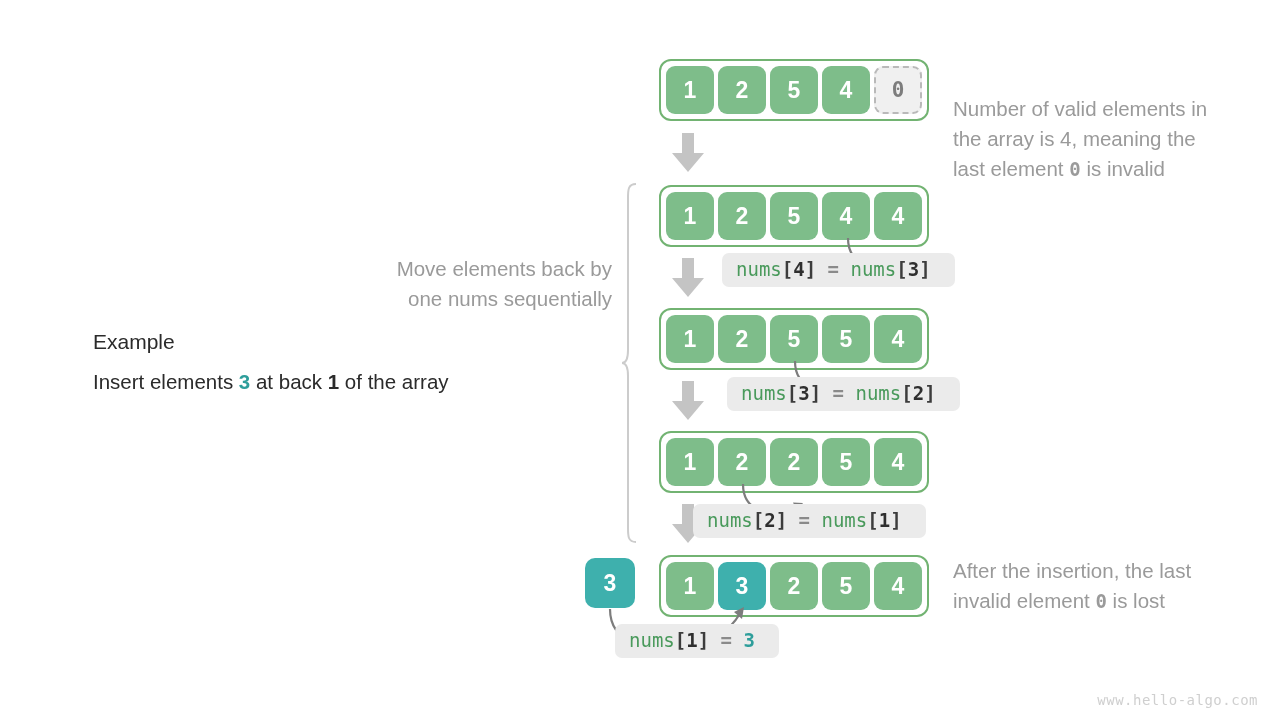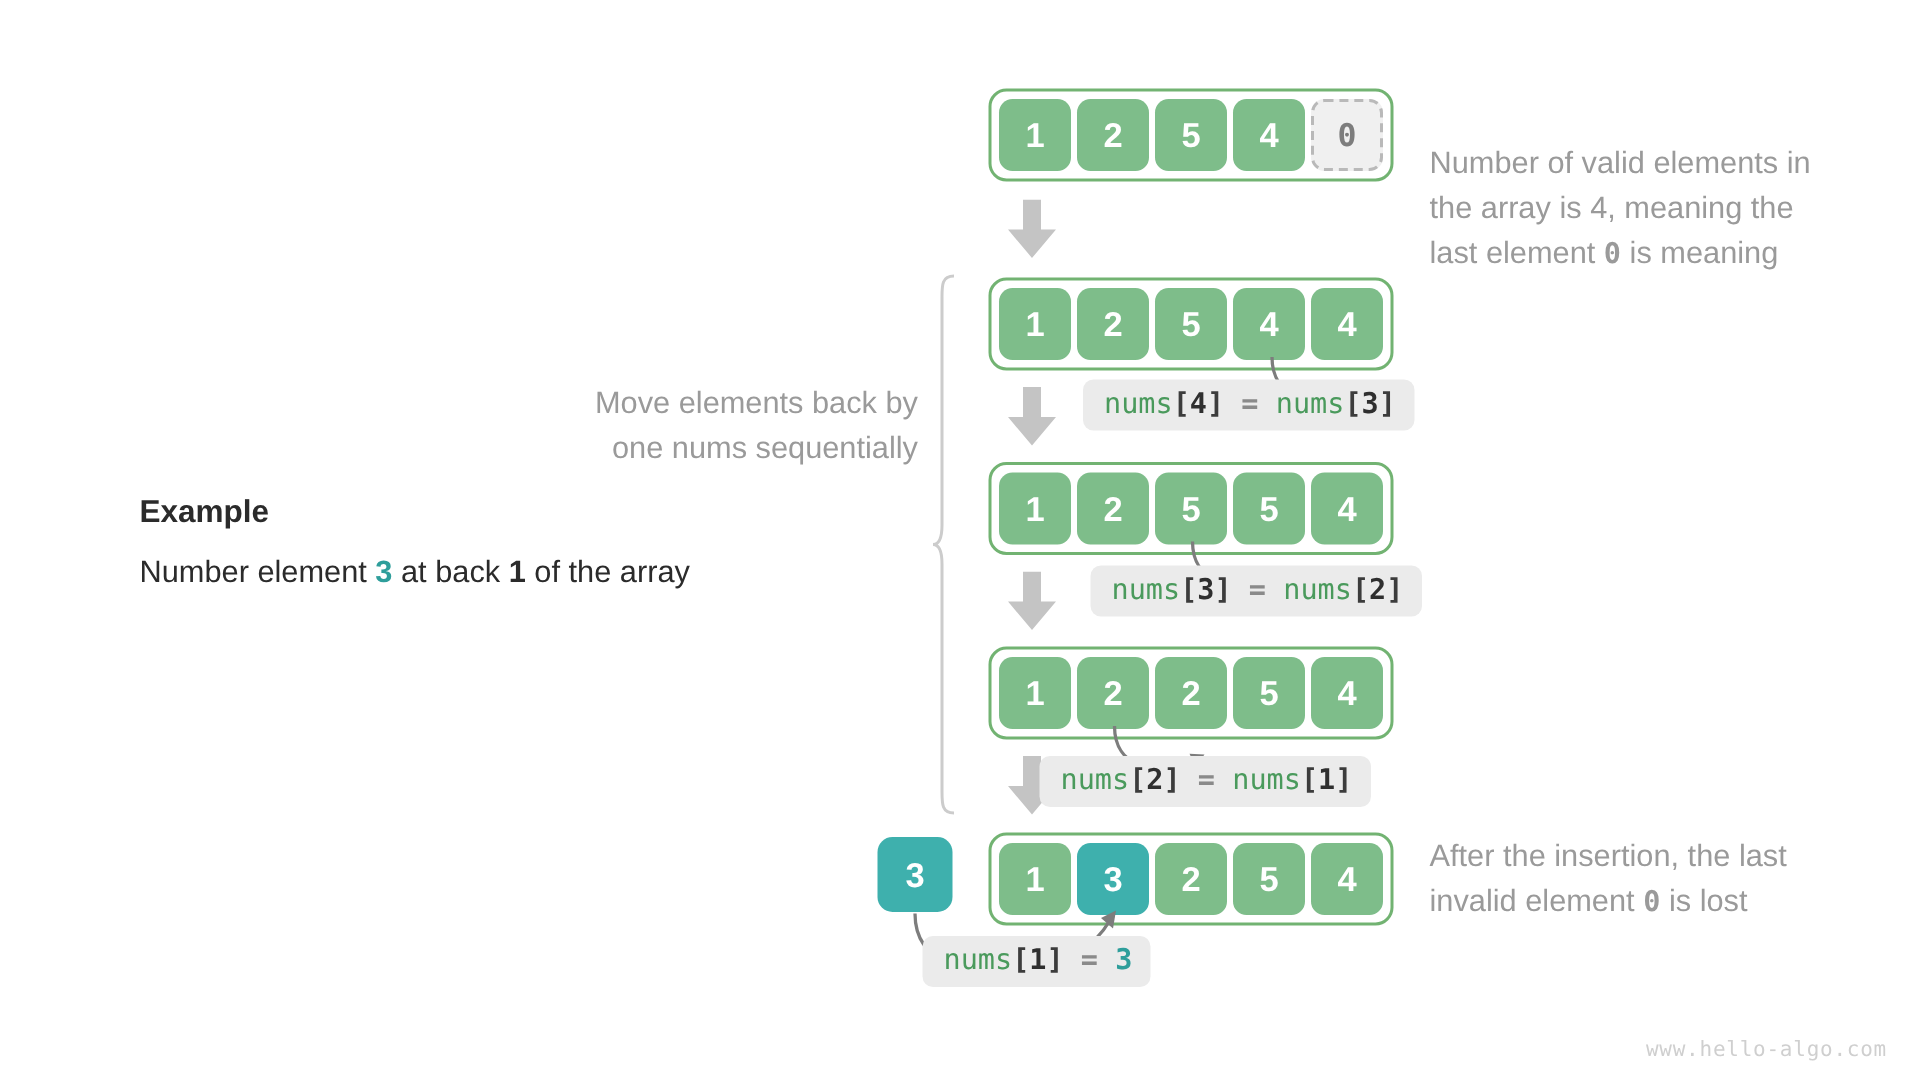--- a/index.html
+++ b/index.html
@@ -76,21 +76,21 @@
   .curve {
     position: absolute;
     pointer-events: none;
   }
 
   
   .code-pill {
     position: absolute;
     background: #ebebeb;
     border-radius: 7px;
-    padding: 7px 12px 8px 14px;
+    padding: 7px 24px 8px 14px;
     font-family: "DejaVu Sans Mono", monospace;
     font-size: 19px;
     letter-spacing: 0px;
     white-space: nowrap;
     line-height: 1;
   }
   .code-pill .ident { color: #4a9a5c; }
   .code-pill .punct { color: #3c3c3c; font-weight: 700; }
   .code-pill .num   { color: #2f2f2f; font-weight: 700; }
   .code-pill .op    { color: #8a8a8a; font-weight: 700; }
@@ -108,21 +108,21 @@
     font-family: "DejaVu Sans Mono", monospace;
     font-weight: 700;
     font-size: 19px;
   }
 
   
   .example-title {
     position: absolute;
     color: #2b2b2b;
     font-size: 21px;
-    font-weight: 700;
+    font-weight: 400;
   }
   .example-sub {
     position: absolute;
     color: #2b2b2b;
     font-size: 20.5px;
     white-space: nowrap;
   }
   .example-sub .teal { color: #2e9e9b; font-weight: 700; }
   .example-sub .bold { font-weight: 700; }
 
@@ -139,23 +139,23 @@
     font-size: 14px;
     letter-spacing: 0.5px;
   }
 </style>
 </head>
 <body>
 
 <div class="stage">
 
   <div class="example-title" style="left:93px; top:330px;">Example</div>
-  <div class="example-sub" style="left:93px; top:370px;"><span>Number element </span><span class="teal">3</span><span> at back </span><span class="bold">1</span><span> of the array</span></div>
-
-  <div class="note" style="left:953px; top:48px; width:310px;margin-top:46px;"><span>Number of valid elements in</span><br><span>the array is 4, meaning the</span><br><span>last element </span><span class="mono0">0</span><span> is meaning</span></div>
+  <div class="example-sub" style="left:93px; top:370px;"><span>Insert elements </span><span class="teal">3</span><span> at back </span><span class="bold">1</span><span> of the array</span></div>
+
+  <div class="note" style="left:953px; top:48px; width:310px;margin-top:46px;"><span>Number of valid elements in</span><br><span>the array is 4, meaning the</span><br><span>last element </span><span class="mono0">0</span><span> is invalid</span></div>
 
   <div class="note" style="left:352px; top:254px; width:260px; text-align:right;"><span>Move elements back by</span><br><span>one nums sequentially</span></div>
 
   <div class="note" style="left:953px; top:556px; width:310px;"><span>After the insertion, the last</span><br><span>invalid element </span><span class="mono0">0</span><span> is lost</span></div>
 
   <svg class="brace" style="left:620px; top:182px;" width="22" height="362" viewBox="0 0 22 362">
     <path d="M16 2 C 8 2, 8 8, 8 16 L 8 168 C 8 176, 6 181, 2 181 C 6 181, 8 186, 8 194 L 8 346 C 8 354, 8 360, 16 360" fill="none" stroke="#cccccc" stroke-width="2"></path>
   </svg>
 
   <div class="array-row" style="left:659px; top:59px;">

